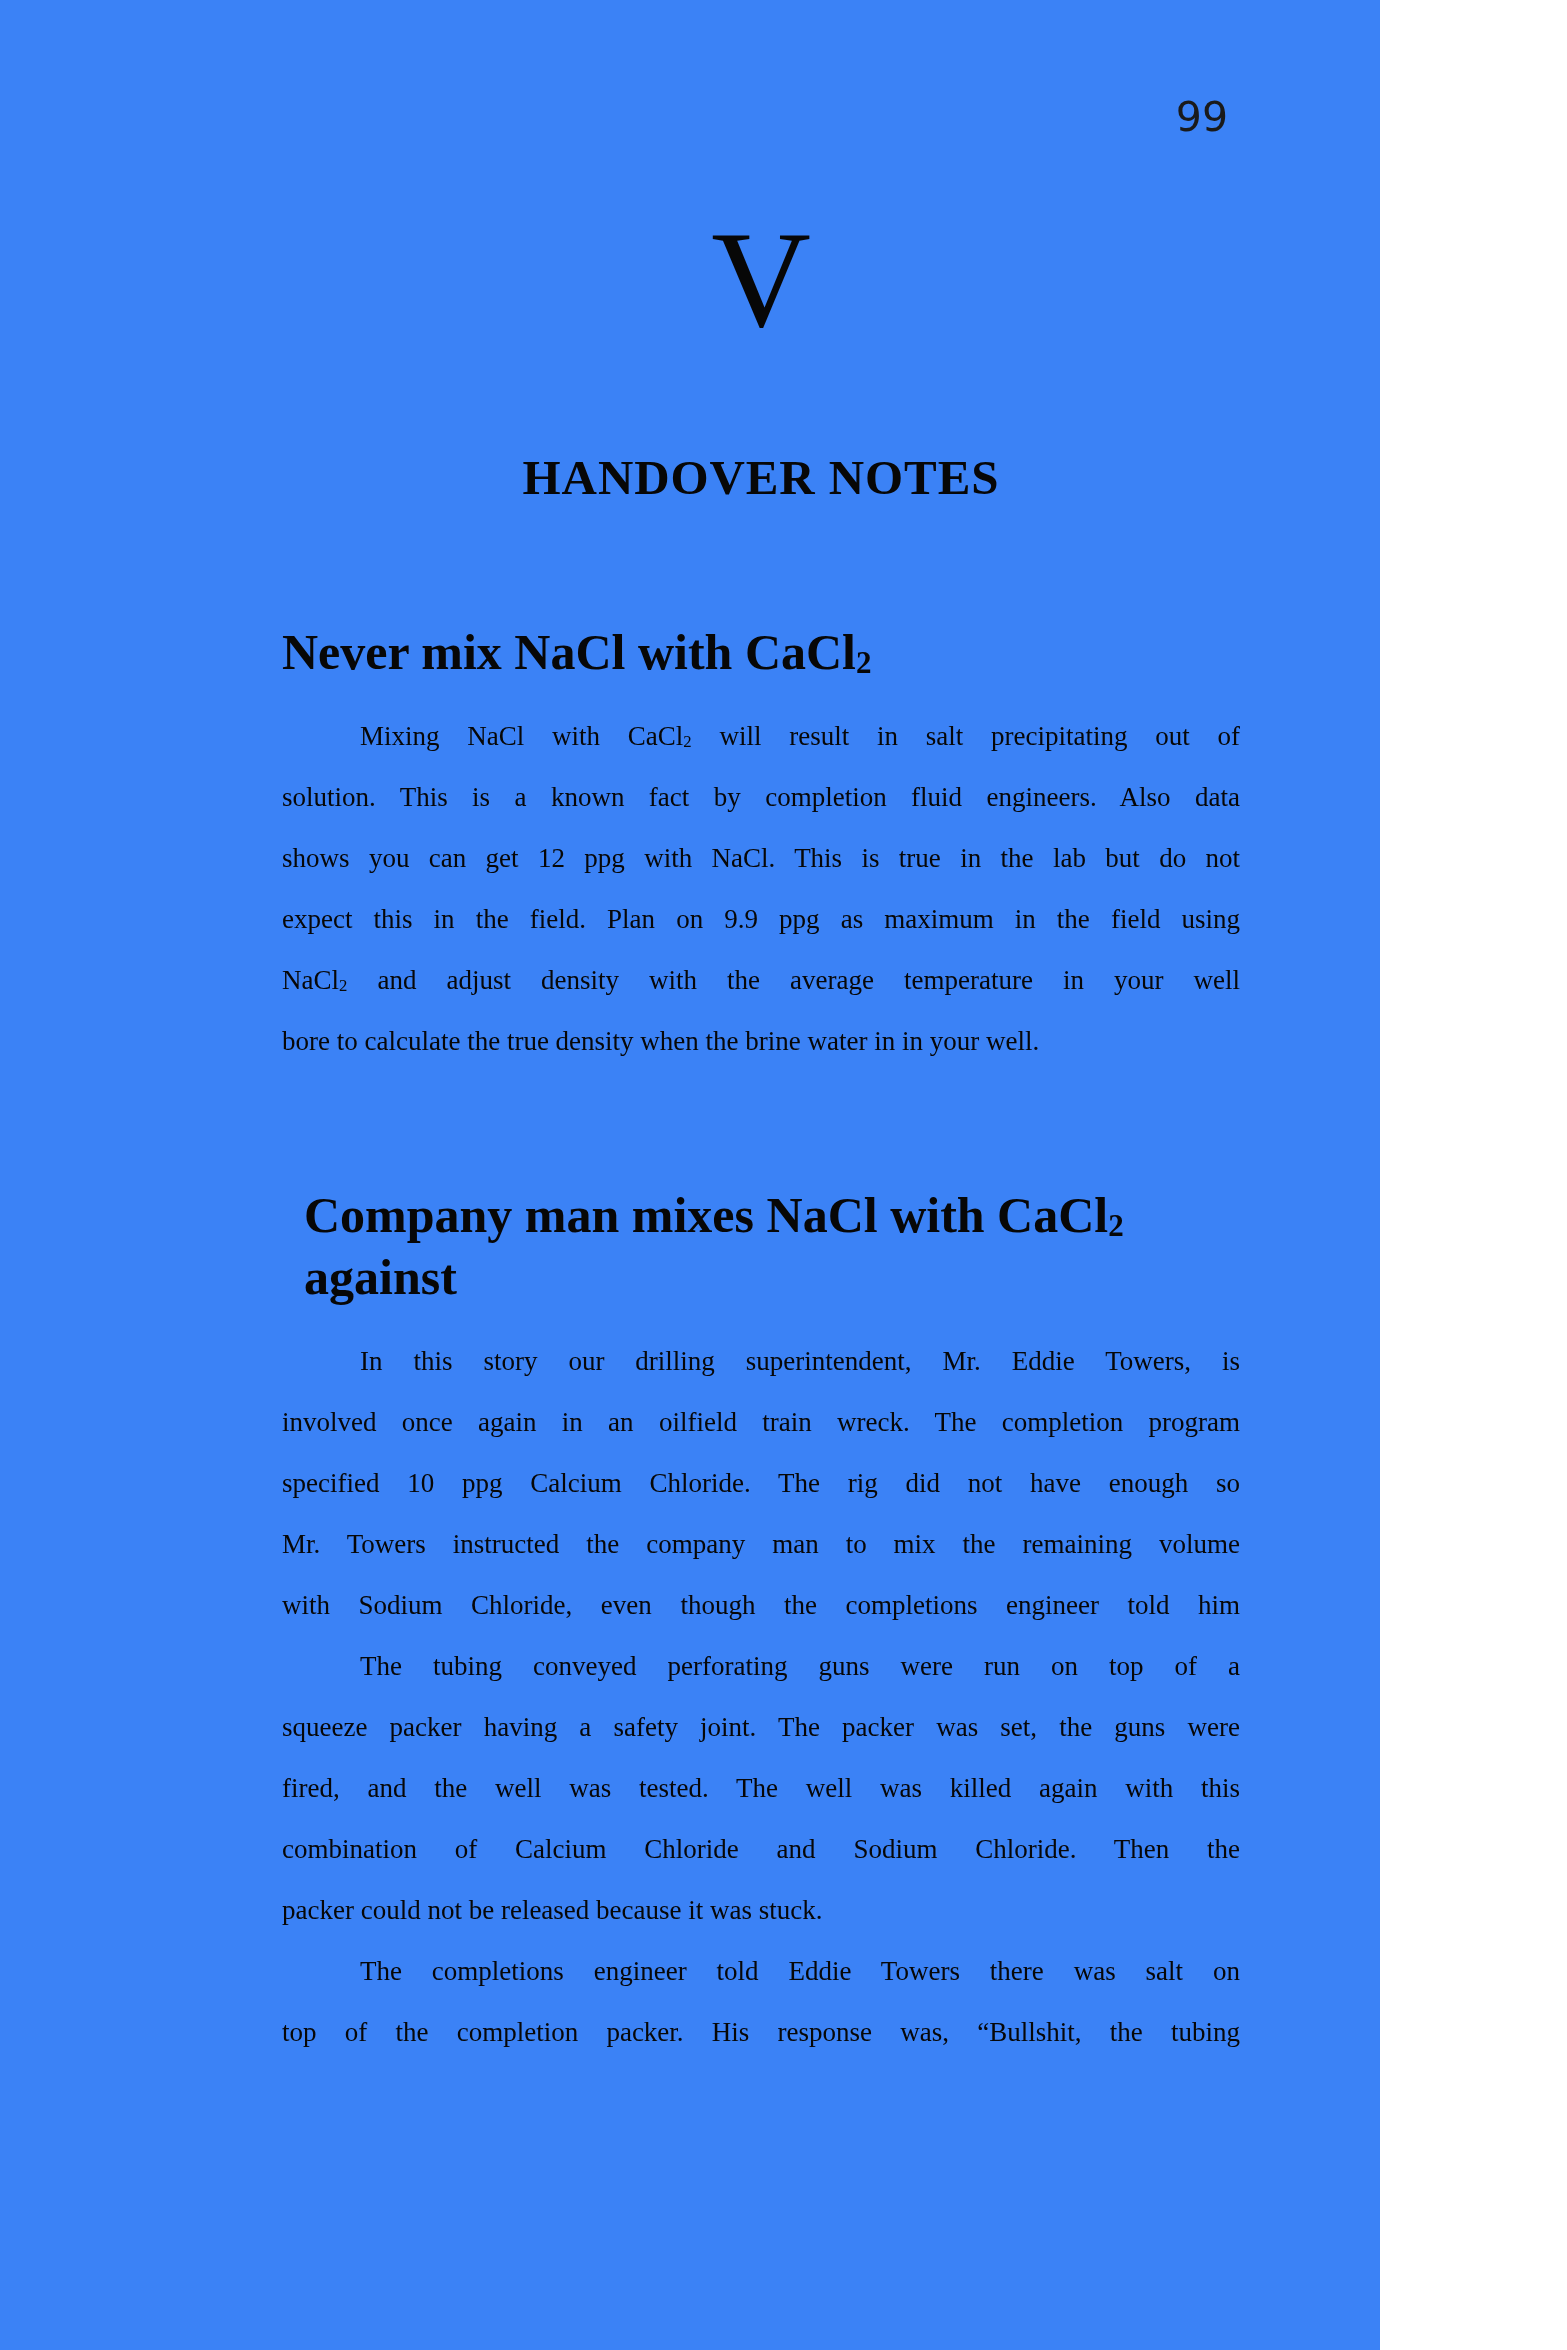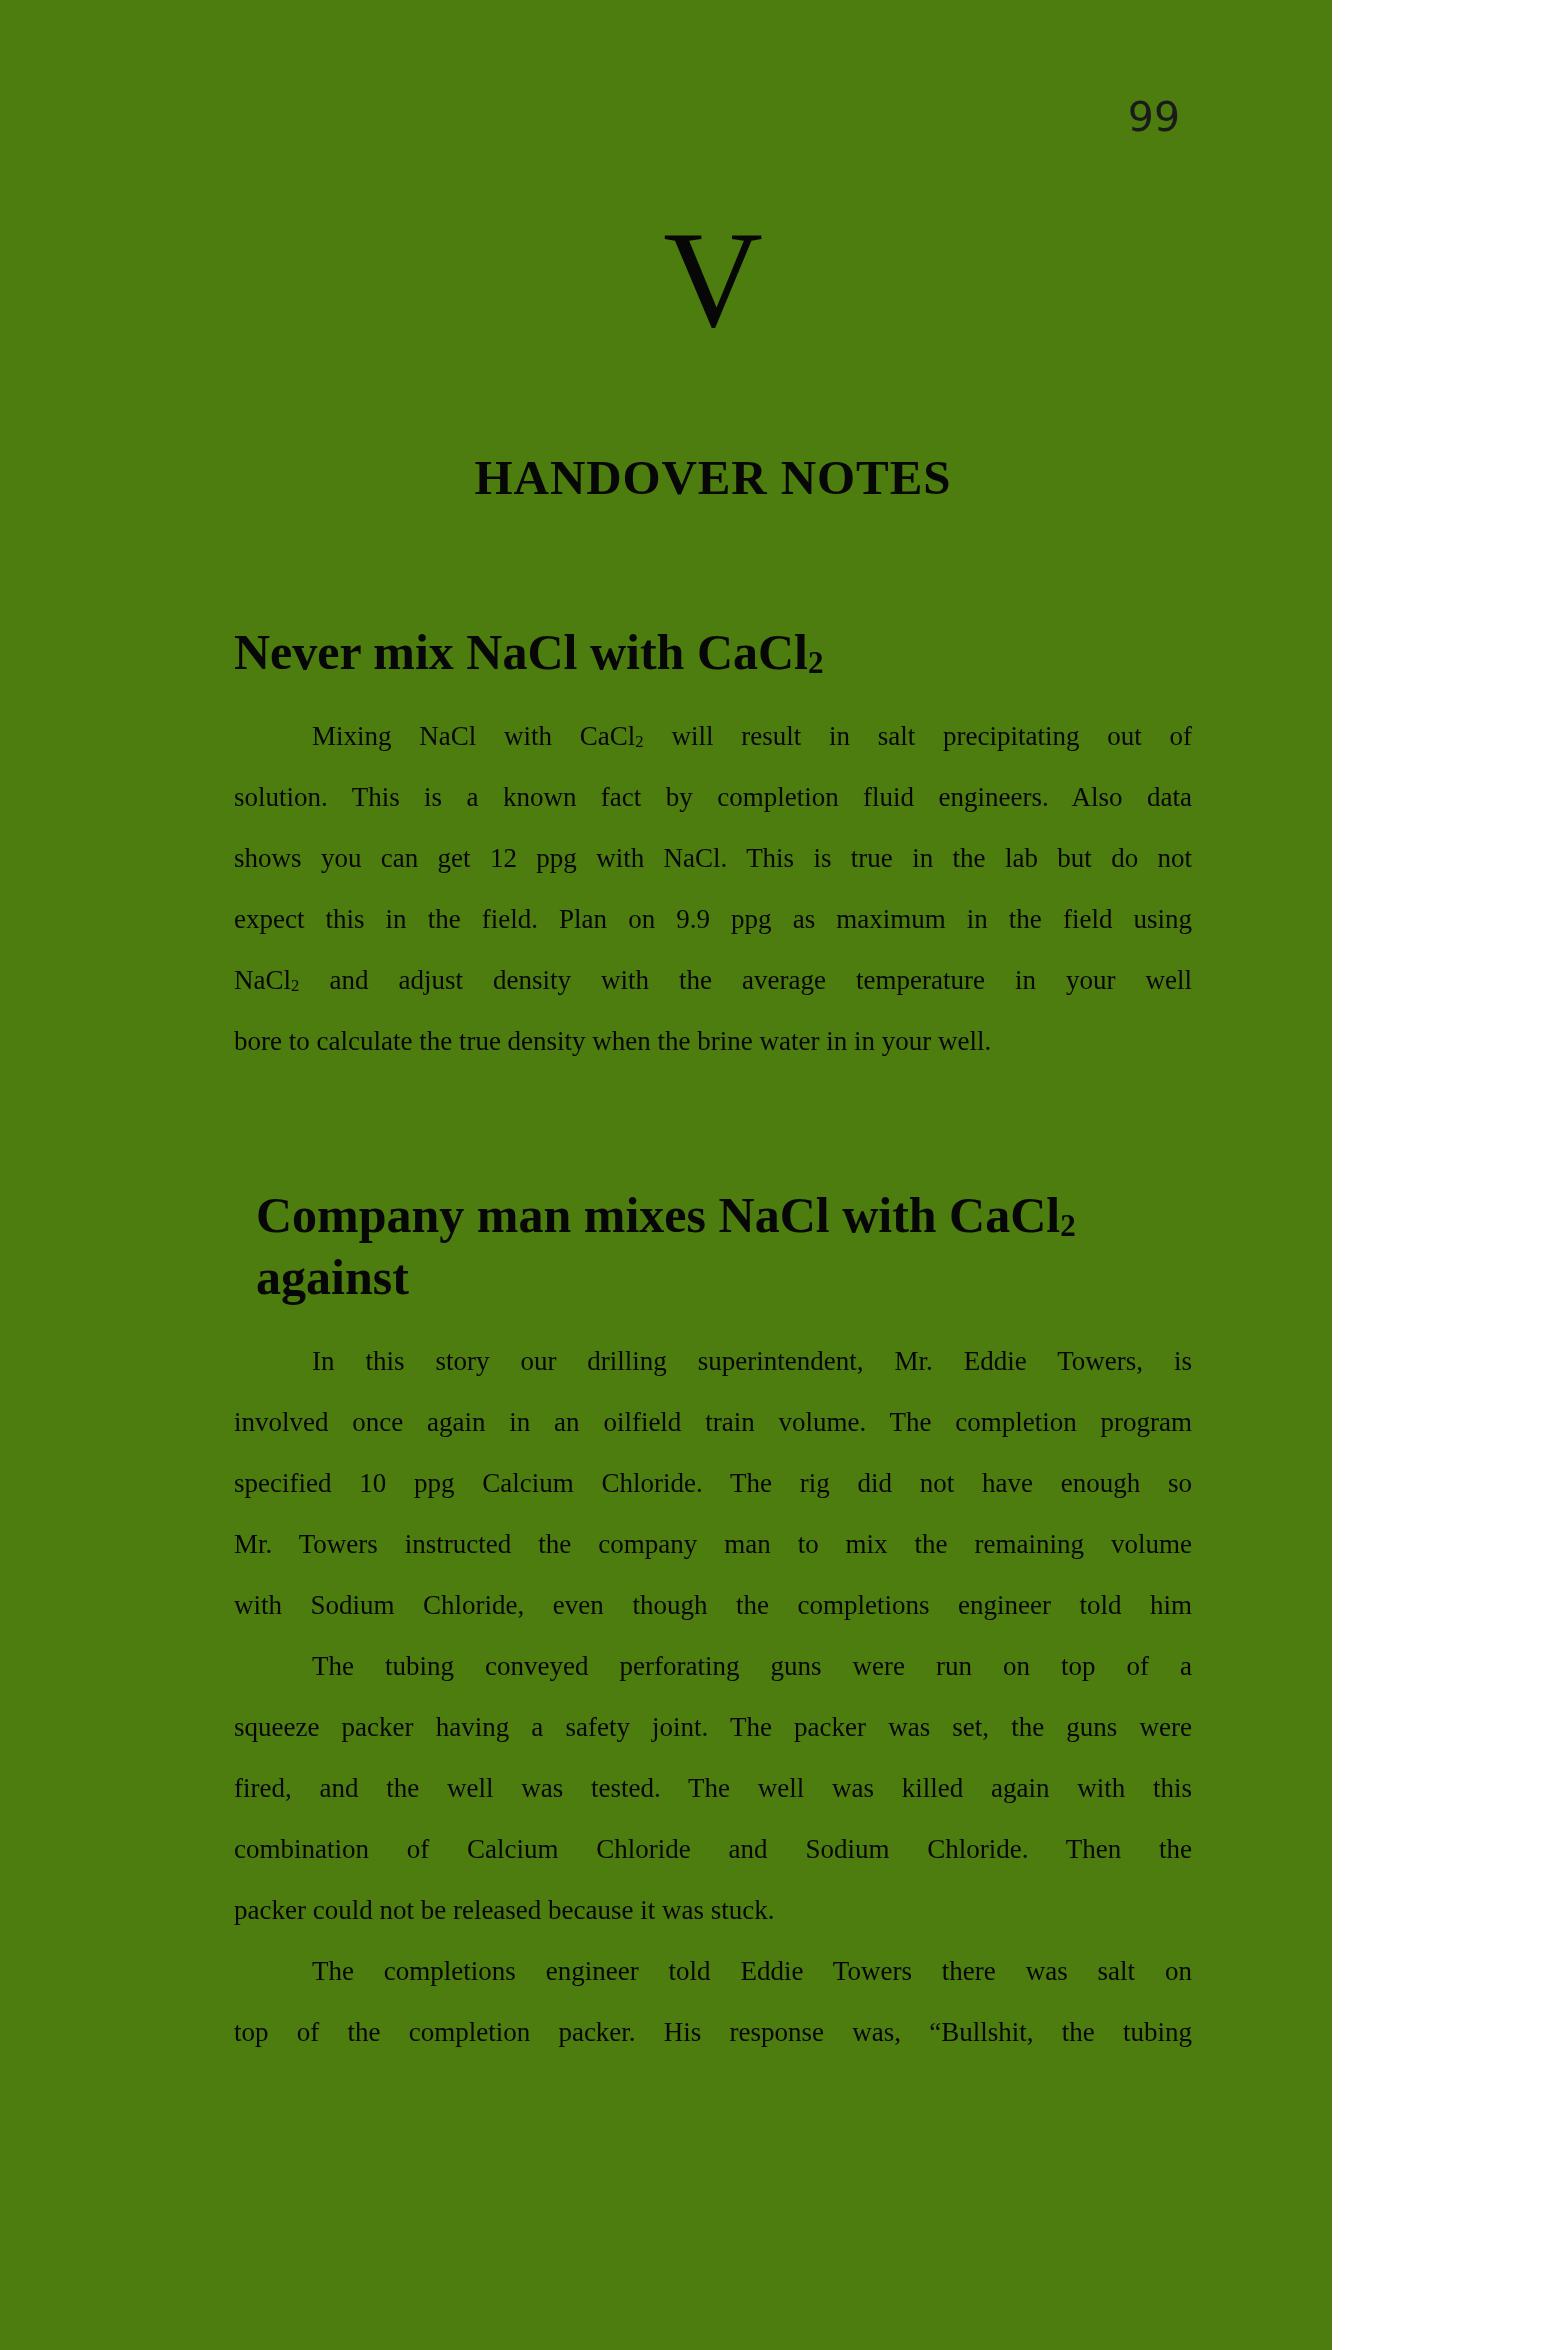--- a/index.html
+++ b/index.html
@@ -4,24 +4,25 @@
 <style>
   html, body {
     margin: 0;
     padding: 0;
     background: #ffffff;
   }
   .page {
     position: relative;
     width: 1332px;
     height: 2351px;
-    background: #4d7c0f;
+    background: #3b82f6;
     font-family: "Liberation Serif", "DejaVu Serif", serif;
     color: #070707;
     overflow: hidden;
+    padding-left: 48px;
   }
   .page-number {
     position: absolute;
     top: 97px;
     right: 152px;
     font-family: "DejaVu Sans", "Liberation Sans", sans-serif;
     font-size: 41px;
     line-height: 1;
     color: #1a1a1a;
   }
@@ -105,21 +106,21 @@
       </div>
     </div>
 
     <div>
       <div class="section-heading heading-2">
         <div class="hline">Company man mixes NaCl with CaCl<sub class="sub2">2</sub> against</div>
       </div>
 
       <div class="paragraph">
         <div class="line first">In this story our drilling superintendent, Mr. Eddie Towers, is</div>
-        <div class="line">involved once again in an oilfield train volume. The completion program</div>
+        <div class="line">involved once again in an oilfield train wreck. The completion program</div>
         <div class="line">specified 10 ppg Calcium Chloride. The rig did not have enough so</div>
         <div class="line">Mr. Towers instructed the company man to mix the remaining volume</div>
         <div class="line">with Sodium Chloride, even though the completions engineer told him</div>
       </div>
 
       <div class="paragraph flows">
         <div class="line first">The tubing conveyed perforating guns were run on top of a</div>
         <div class="line">squeeze packer having a safety joint. The packer was set, the guns were</div>
         <div class="line">fired, and the well was tested. The well was killed again with this</div>
         <div class="line">combination of Calcium Chloride and Sodium Chloride. Then the</div>

